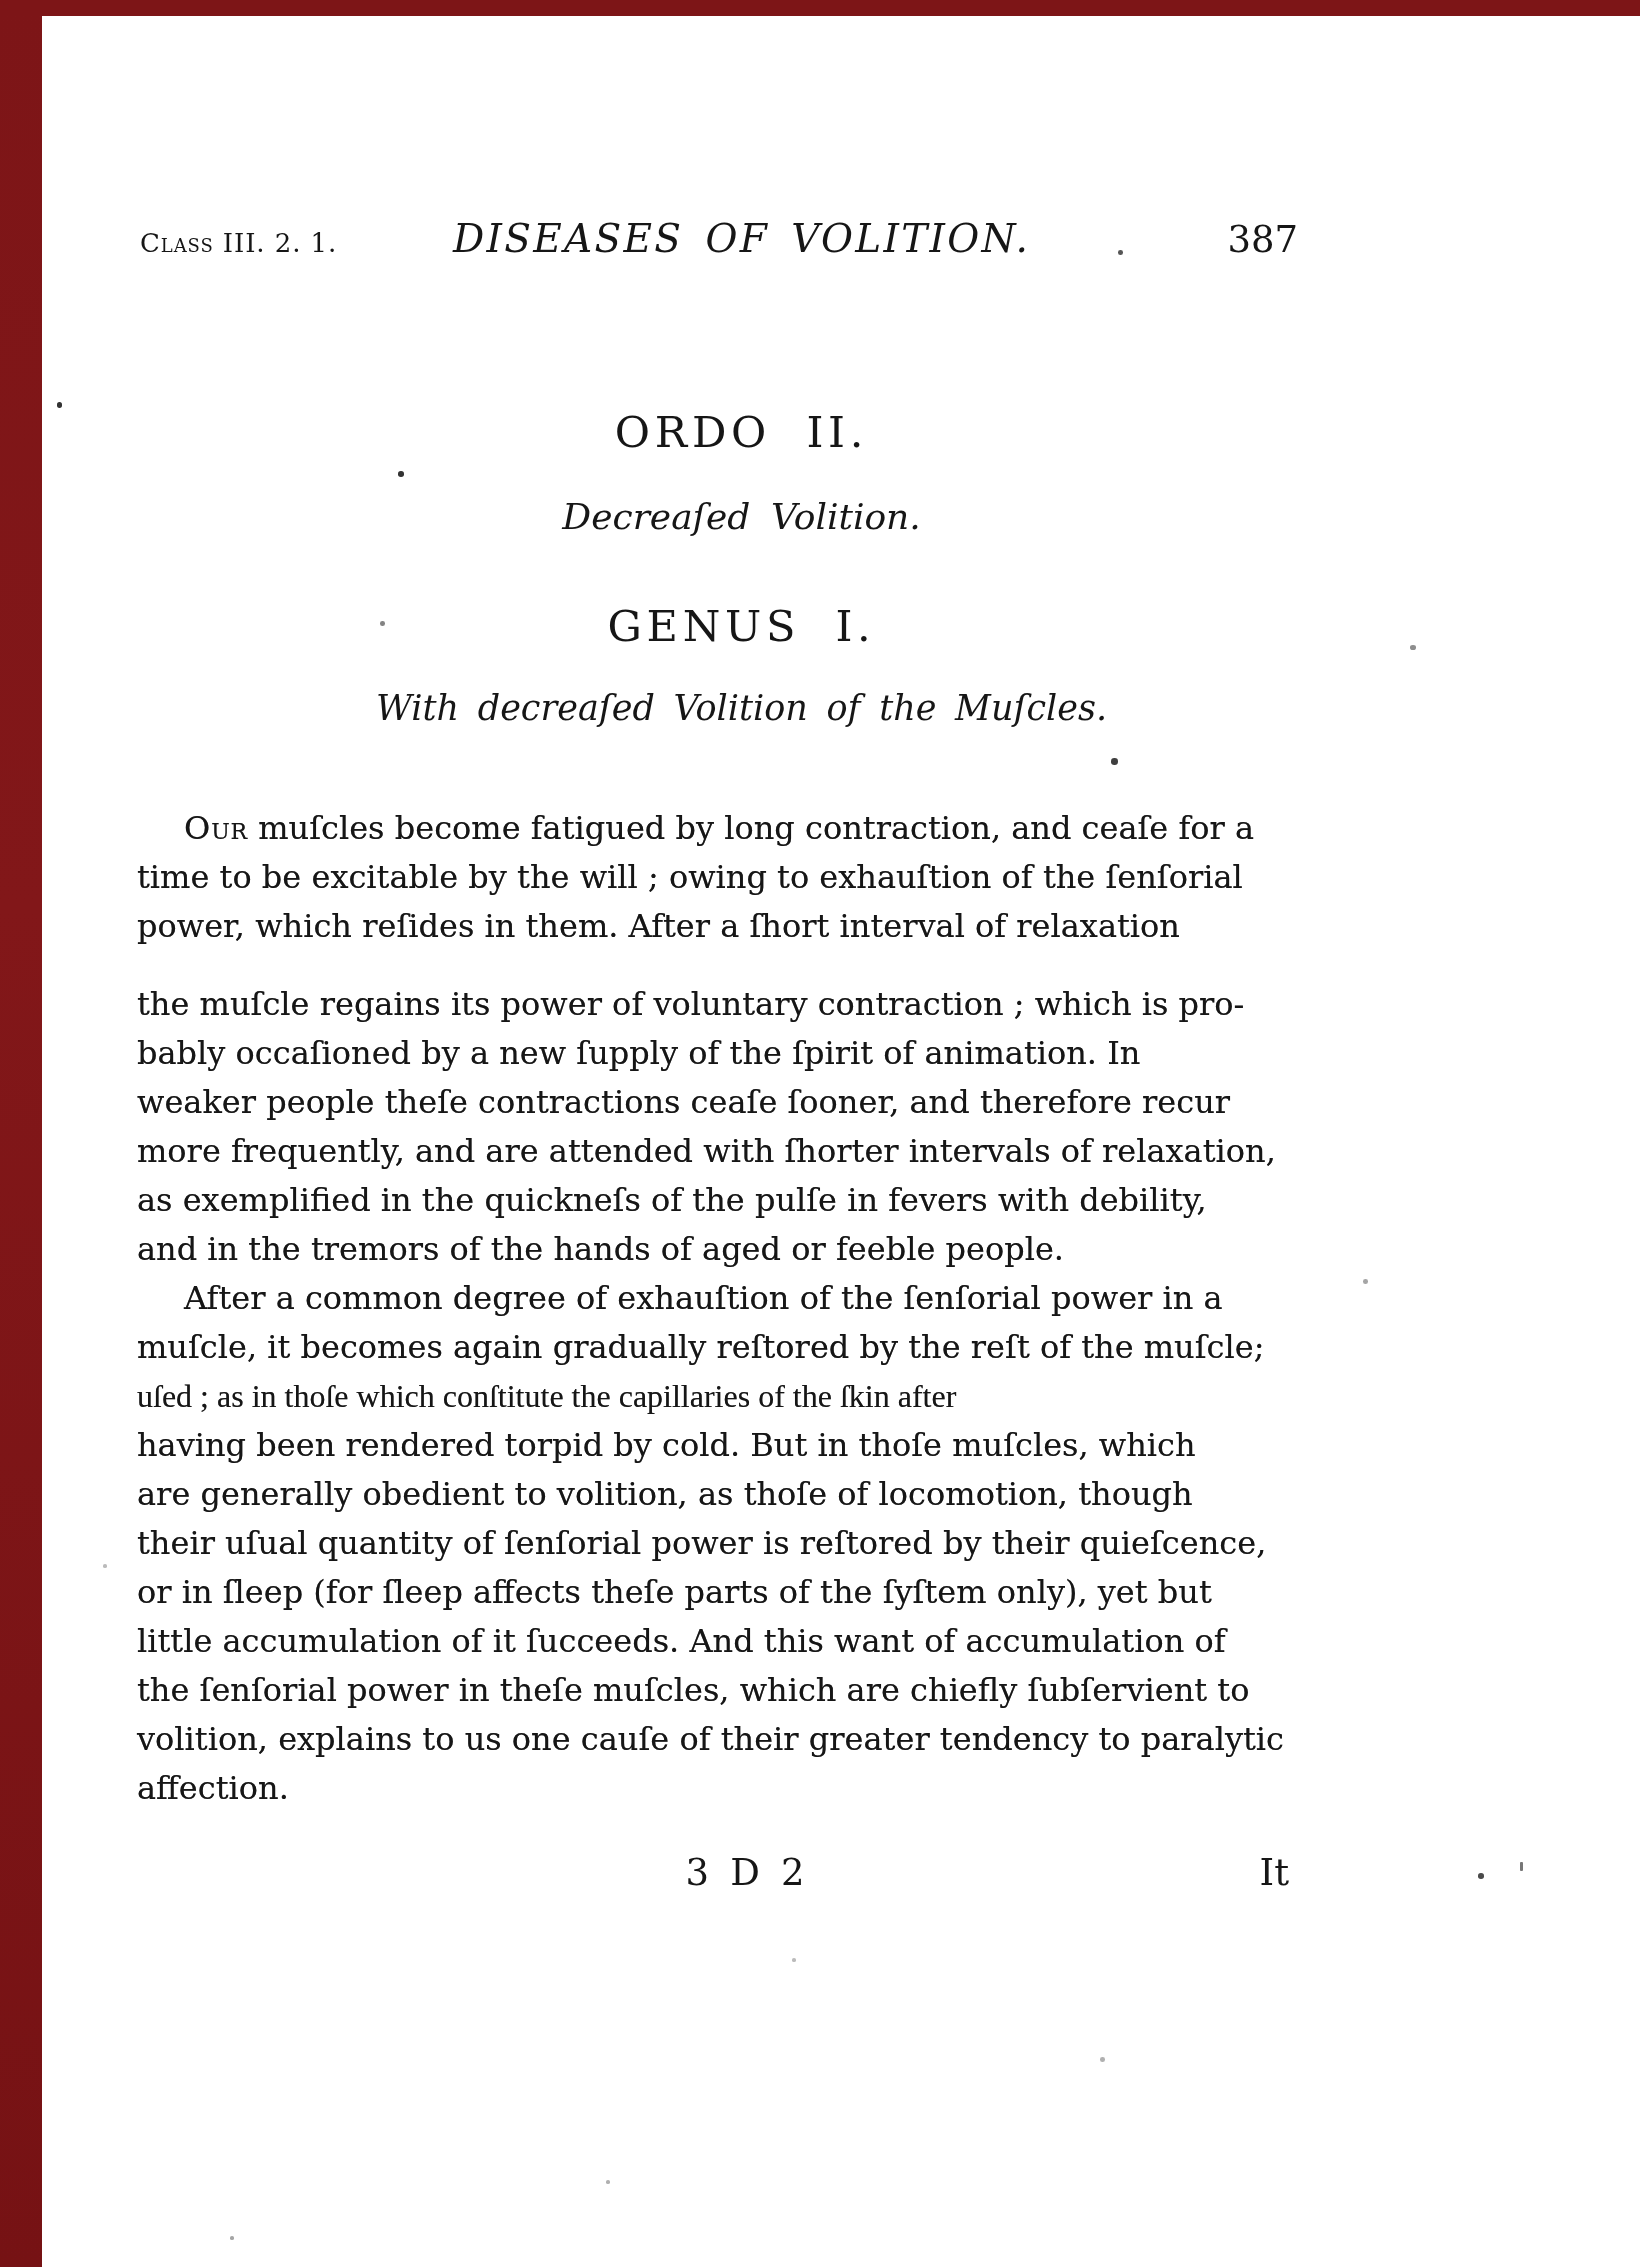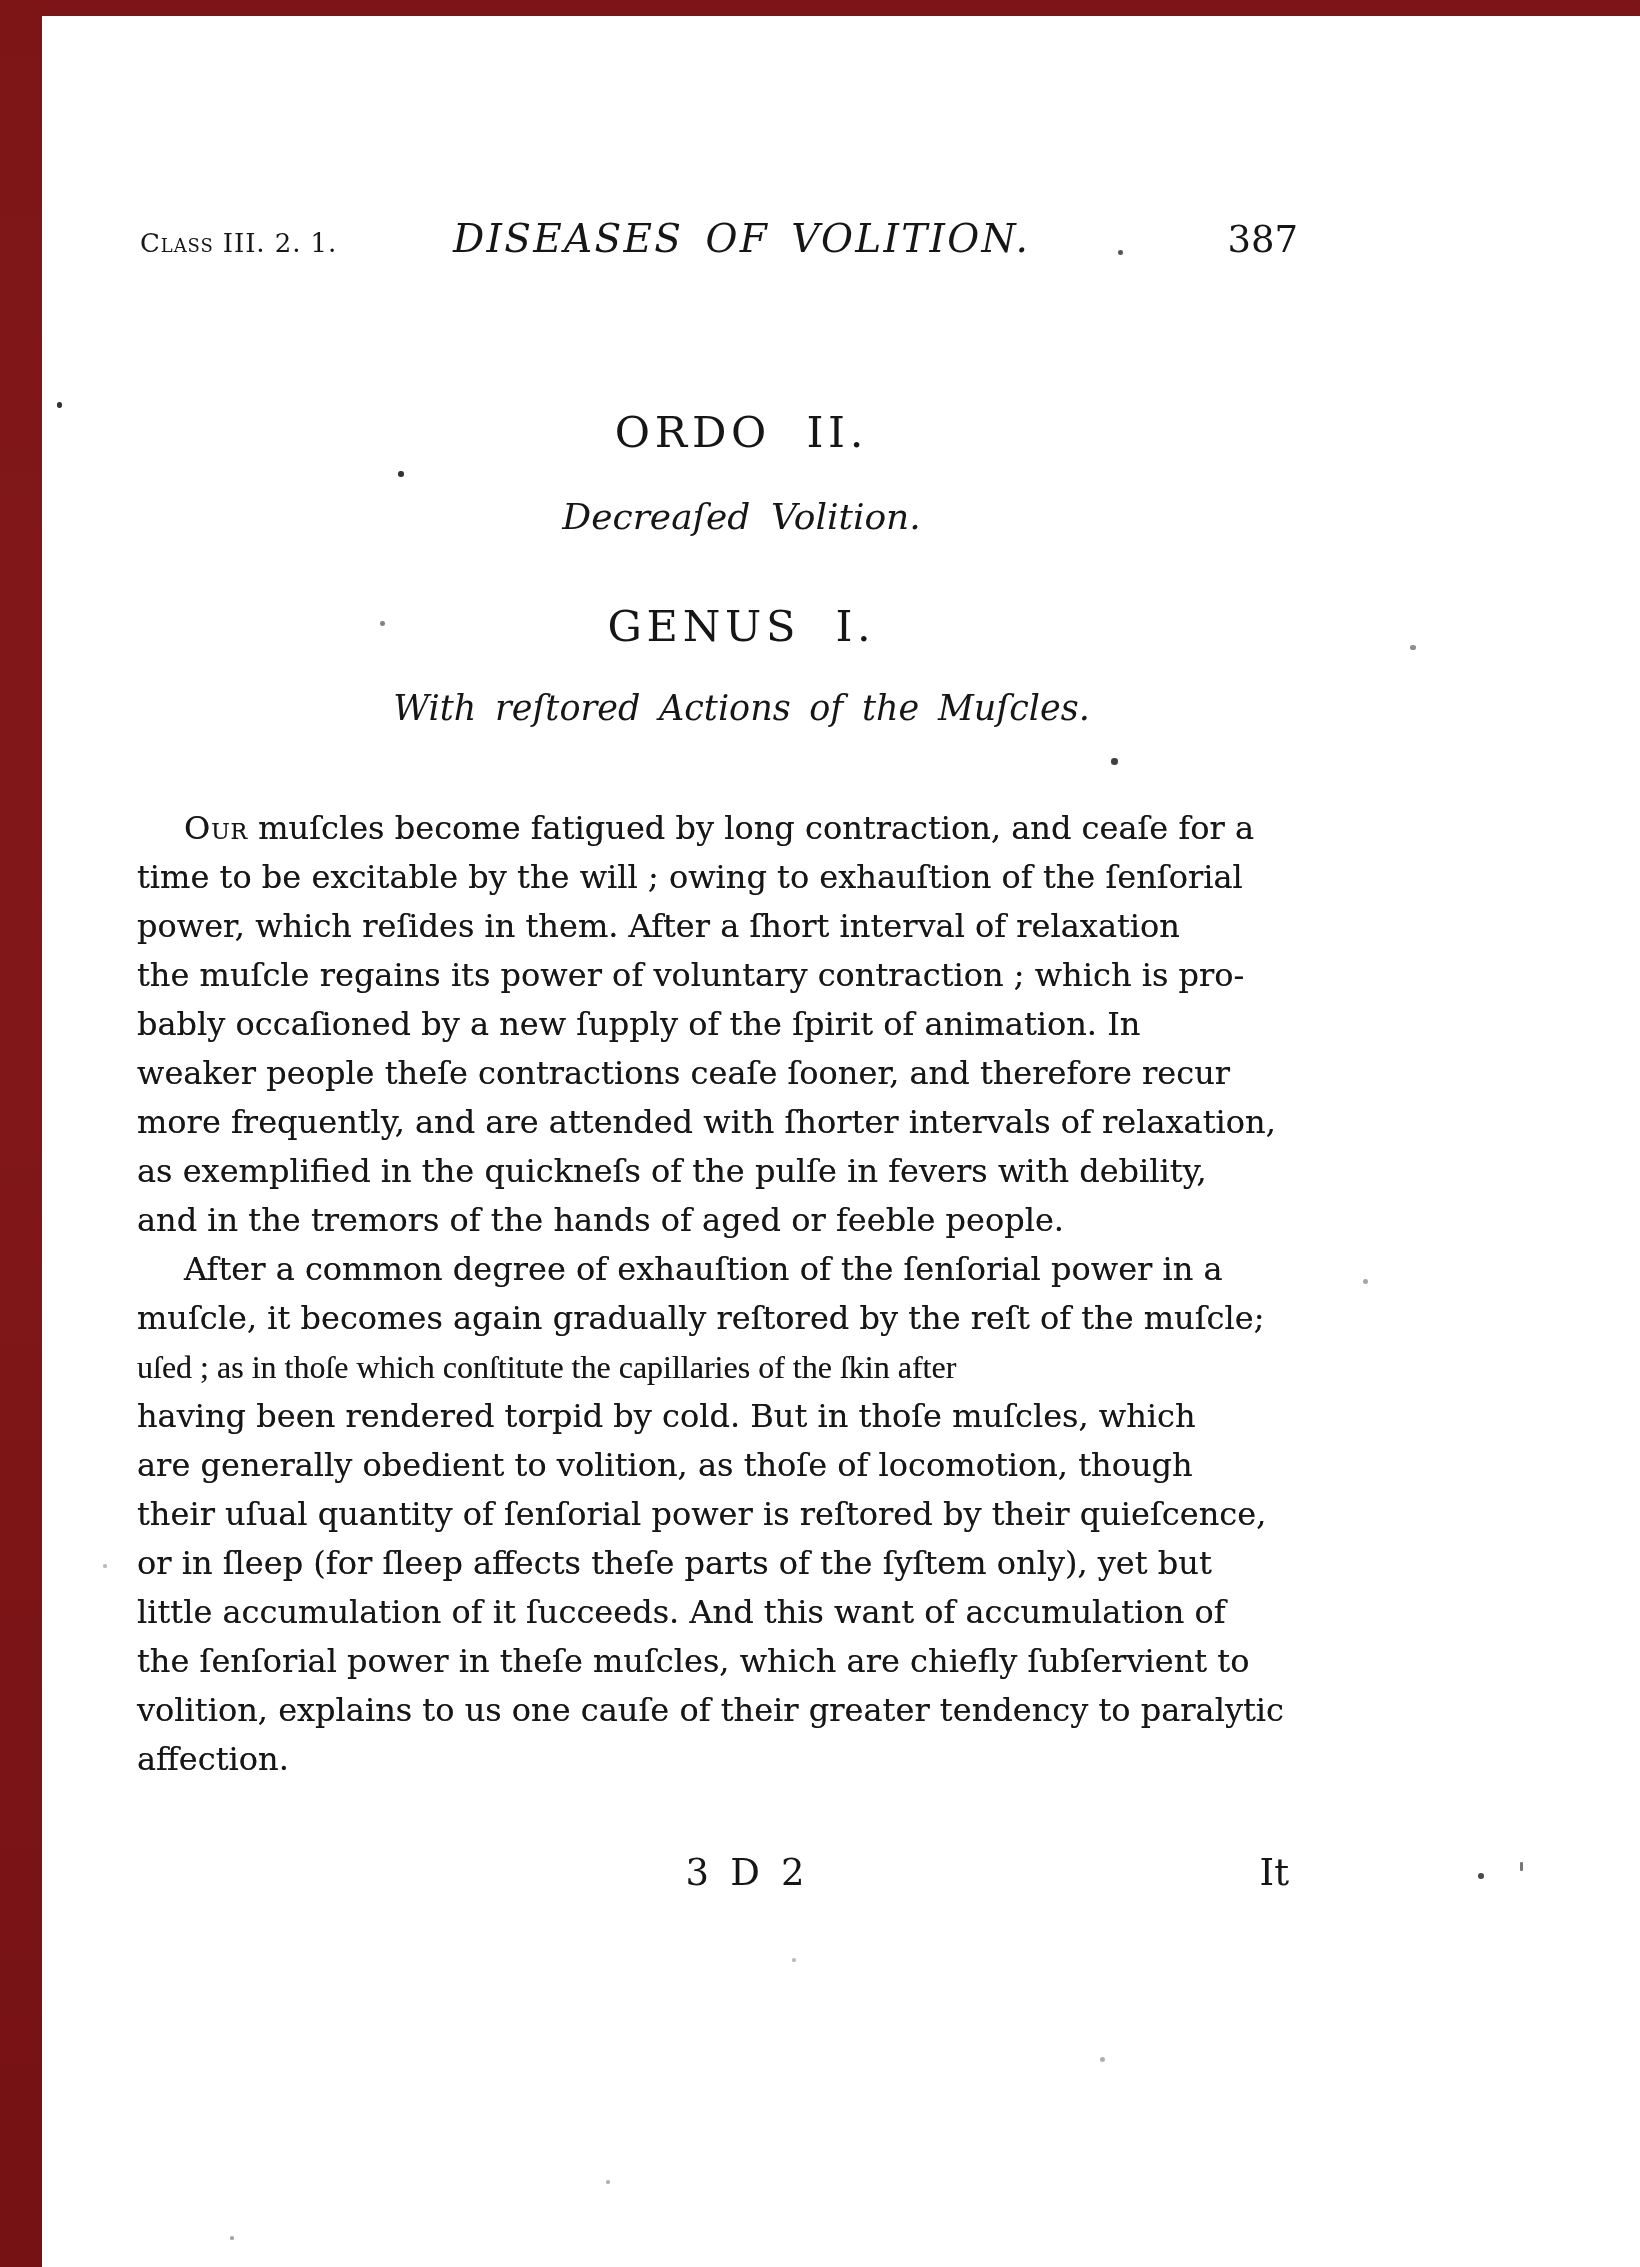--- a/index.html
+++ b/index.html
@@ -97,31 +97,31 @@
 
 <div class="header">
   <span class="header-class">Class III. 2. 1.</span>
   <span class="header-title">DISEASES OF VOLITION.</span>
   <span class="header-page-number">387</span>
 </div>
 
 <div class="centerline ordo-heading">ORDO II.</div>
 <div class="centerline ordo-subtitle">Decreaſed Volition.</div>
 <div class="centerline genus-heading">GENUS I.</div>
-<div class="centerline genus-subtitle">With reſtored Actions of the Muſcles.</div>
+<div class="centerline genus-subtitle">With decreaſed Volition of the Muſcles.</div>
 
 <div class="body-text">
   <div>
     <div class="bodyline indent fitline" style="word-spacing: 0px;">
       <span class="lead-smallcaps">Our</span><span> muſcles become fatigued by long contraction, and ceaſe for a</span>
     </div>
     <div>
         <div class="bodyline fitline" style="word-spacing: 0px;">time to be excitable by the will ; owing to exhauſtion of the ſenſorial</div>
         <div class="bodyline fitline" style="word-spacing: 0px;">power, which reſides in them.  After a ſhort interval of relaxation</div>
-        <div class="bodyline fitline" style="word-spacing: 0px;">the muſcle regains its power of voluntary contraction ; which is pro-</div>
+        <div class="bodyline fitline" style="word-spacing: 0px; margin-top: 29px;">the muſcle regains its power of voluntary contraction ; which is pro-</div>
         <div class="bodyline fitline" style="word-spacing: 0px;">bably occaſioned by a new ſupply of the ſpirit of animation.  In</div>
         <div class="bodyline fitline" style="word-spacing: 0px;">weaker people theſe contractions ceaſe ſooner, and therefore recur</div>
         <div class="bodyline fitline" style="word-spacing: 0px;">more frequently, and are attended with ſhorter intervals of relaxation,</div>
         <div class="bodyline fitline" style="word-spacing: 0px;">as exemplified in the quickneſs of the pulſe in fevers with debility,</div>
         <div class="bodyline fitline last">and in the tremors of the hands of aged or feeble people.</div>
       </div>
   </div>
   <div class="para">
       <div class="bodyline fitline" style="word-spacing: 0px;">After a common degree of exhauſtion of the ſenſorial power in a</div>
       <div class="bodyline fitline" style="word-spacing: 0px;">muſcle, it becomes again gradually reſtored by the reſt of the muſcle;</div>

